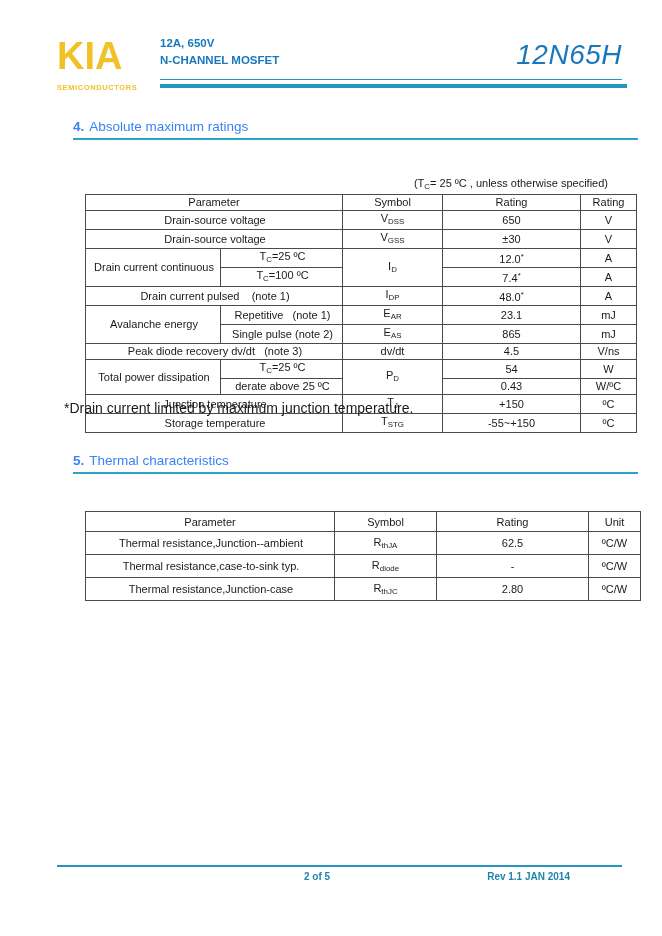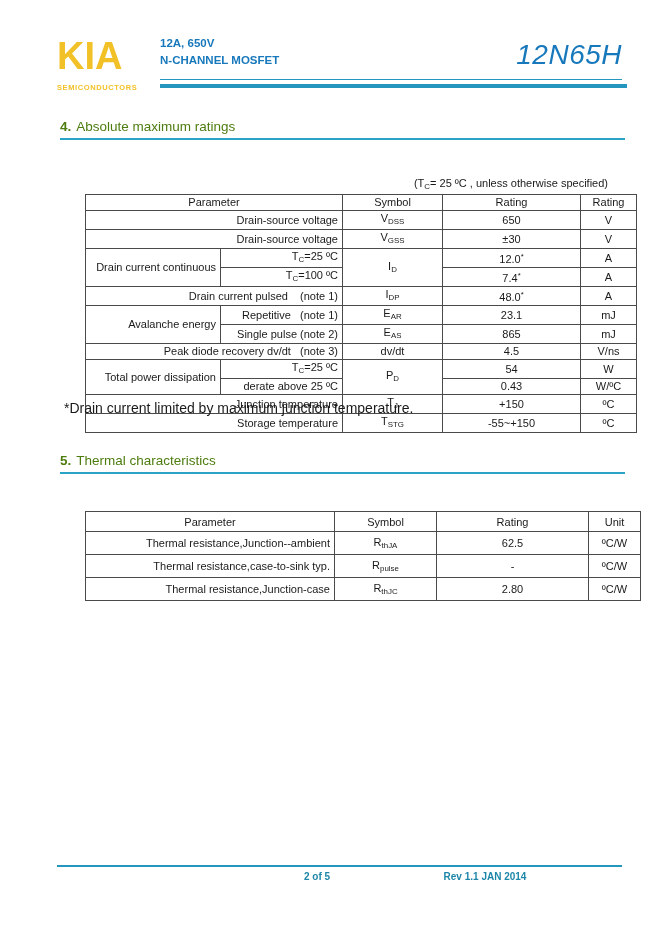--- a/index.html
+++ b/index.html
@@ -10,43 +10,43 @@
     font-family:"Liberation Sans","DejaVu Sans",sans-serif; color:#1a1a1a;
   }
   
   .logo-text { position:absolute; left:57px; top:37px; font-size:38px; font-weight:700; color:#F2C127; line-height:1; }
   .logo-sub  { position:absolute; left:57px; top:83px; font-size:7.5px; font-weight:700; color:#F2C127; letter-spacing:0.6px; }
   .subtitle  { position:absolute; left:160px; top:35px; font-size:11.5px; font-weight:700; color:#1878BC; line-height:17px; }
   .part-number { position:absolute; right:40px; top:39px; font-size:28px; color:#1878BC; letter-spacing:0.5px;font-style:italic; }
   .hdr-thin  { position:absolute; left:160px; top:79px; width:462px; height:1px; background:#2596BE; }
   .hdr-thick { position:absolute; left:160px; top:84px; width:467px; height:4px; background:#2596BE; }
   
-  .sec-heading { position:absolute; left:60px; width:565px; font-size:13.5px; color:#4d7c0f; padding-bottom:4px; border-bottom:2px solid #2BA3C7; }
+  .sec-heading { position:absolute; left:73px; width:565px; font-size:13.5px; color:#3b82f6; padding-bottom:4px; border-bottom:2px solid #2BA3C7; }
   .sec-heading .num { font-weight:700; margin-right:5px; }
   .sec-4 { top:119px; }
   .sec-5 { top:453px; }
   
   .note { position:absolute; left:57px; top:177px; width:551px; text-align:right; font-size:11px; }
   table { position:absolute; border-collapse:collapse; table-layout:fixed;margin-left:28px; }
   .t1 { left:57px; top:194px; }
   .t2 { left:57px; top:511px; }
   th,td { border:1px solid #4A4A4A; font-size:11px; font-weight:400; text-align:center;
           padding:1px 4px; white-space:pre-wrap; overflow:hidden; vertical-align:middle; }
   .t1 th { height:16px; line-height:13px; }
   .t1 td { height:15px; line-height:13px; }
   .t2 th { height:20px; }
   .t2 td { height:23px; }
-  td.al-l, th.al-l { text-align:right; padding-left:6px; }
+  td.al-l, th.al-l { text-align:center; padding-left:6px; }
   sub { font-size:72%; vertical-align:-2px; }
   sup { font-size:70%; vertical-align:4px; }
   .footnote { position:absolute; left:64px; top:400px; font-size:14px; }
   
   .footer-line { position:absolute; left:57px; top:865px; width:565px; height:2px; background:#2596BE; }
   .footer-center { position:absolute; left:57px; top:871px; width:520px; text-align:center; font-size:10px; font-weight:700; color:#1E86A8; }
-  .footer-right  { position:absolute; left:400px; top:871px; width:170px; text-align:center; font-size:10px; font-weight:700; color:#1E86A8; }
+  .footer-right  { position:absolute; left:400px; top:871px; width:170px; text-align:right; font-size:10px; font-weight:700; color:#1E86A8; }
 </style>
 </head>
 <body>
 
 <div class="page">
 
   <div class="logo-text">KIA</div>
   <div class="logo-sub">SEMICONDUCTORS</div>
   <div class="subtitle">
     <div>12A, 650V</div>
@@ -178,21 +178,21 @@
       </thead>
       <tbody>
         <tr>
           <td class="al-l">Thermal resistance,Junction--ambient</td>
           <td>R<sub>thJA</sub></td>
           <td>62.5</td>
           <td>ºC/W</td>
         </tr>
         <tr>
           <td class="al-l">Thermal resistance,case-to-sink typ.</td>
-          <td>R<sub>pulse</sub></td>
+          <td>R<sub>diode</sub></td>
           <td>-</td>
           <td>ºC/W</td>
         </tr>
         <tr>
           <td class="al-l">Thermal resistance,Junction-case</td>
           <td>R<sub>thJC</sub></td>
           <td>2.80</td>
           <td>ºC/W</td>
         </tr>
       </tbody>

